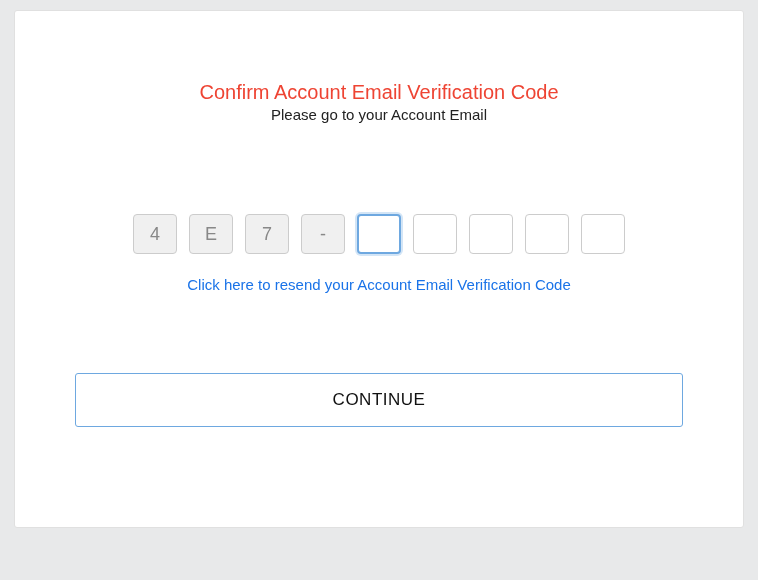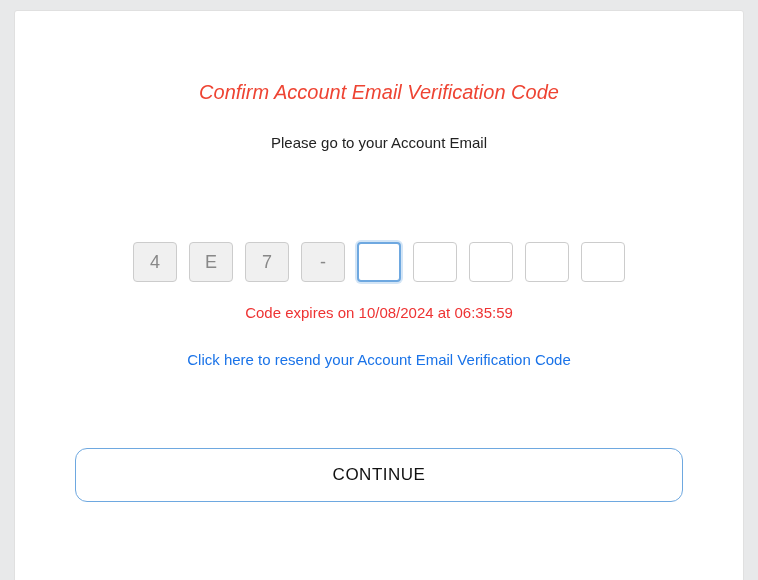--- a/index.html
+++ b/index.html
@@ -17,22 +17,20 @@
       width: 730px;
       border: 1px solid #e0e0e0;
       border-radius: 3px;
       padding: 70px 60px 100px 60px;
       text-align: center;
     }
     .title {
       color: #ee4433;
       font-size: 20px;
       font-weight: 400;
-      margin-bottom: 28px;
-      font-style: italic;
     }
     .instruction {
       color: #222;
       font-size: 15px;
       line-height: 1.5;
       margin-bottom: 65px;
     }
     .instruction .email {
       font-weight: bold;
     }
@@ -73,21 +71,21 @@
       text-decoration: none;
       cursor: pointer;
       display: inline-block;
       margin-bottom: 80px;
     }
     .continue-btn {
       width: 100%;
       padding: 16px;
       background: #fff;
       border: 1px solid #6ea8e0;
-      border-radius: 12px;
+      border-radius: 3px;
       font-size: 17px;
       letter-spacing: 0.5px;
       color: #111;
       cursor: pointer;
       font-family: Arial, Helvetica, sans-serif;
     }
   </style>
 </head>
 <body>
 
@@ -104,18 +102,17 @@
       <input type="text" maxlength="1" class="code-box filled" value="E" style="">
       <input type="text" maxlength="1" class="code-box filled" value="7" style="">
       <input type="text" maxlength="1" class="code-box filled" value="-" style="">
       <input type="text" maxlength="1" class="code-box focused" style="">
       <input type="text" maxlength="1" class="code-box" style="">
       <input type="text" maxlength="1" class="code-box" style="">
       <input type="text" maxlength="1" class="code-box" style="">
       <input type="text" maxlength="1" class="code-box" style="">
     </div>
 
-  <div class="expiry">Code expires on 10/08/2024 at 06:35:59</div>
 
   <a class="resend">Click here to resend your Account Email Verification Code</a>
 
   <button class="continue-btn">CONTINUE</button>
 </div>
 
 </body></html>

